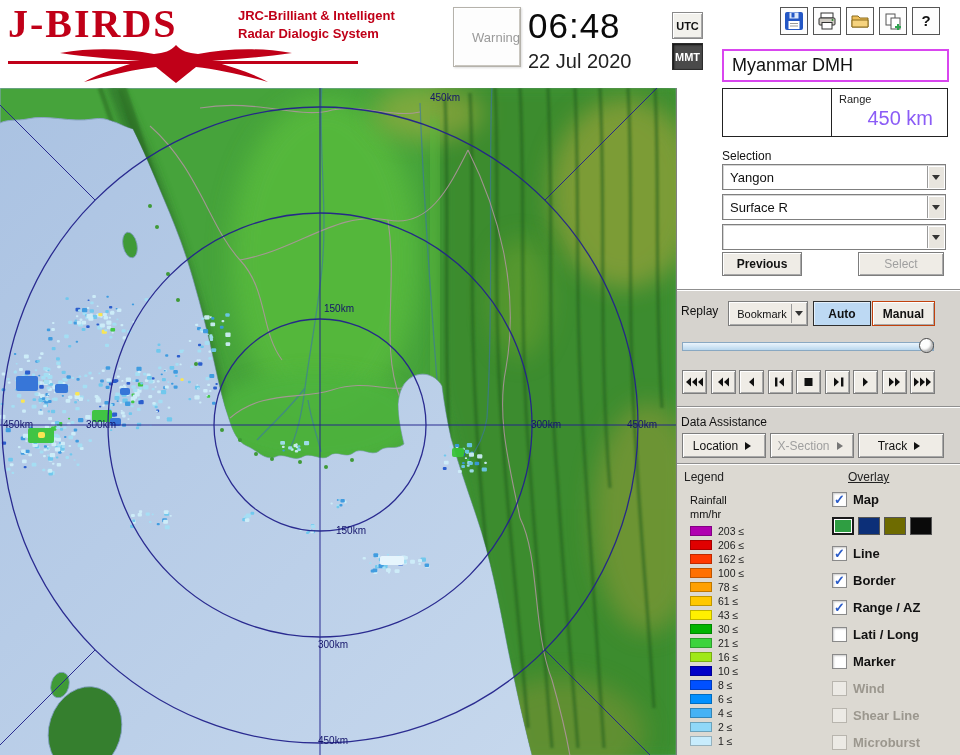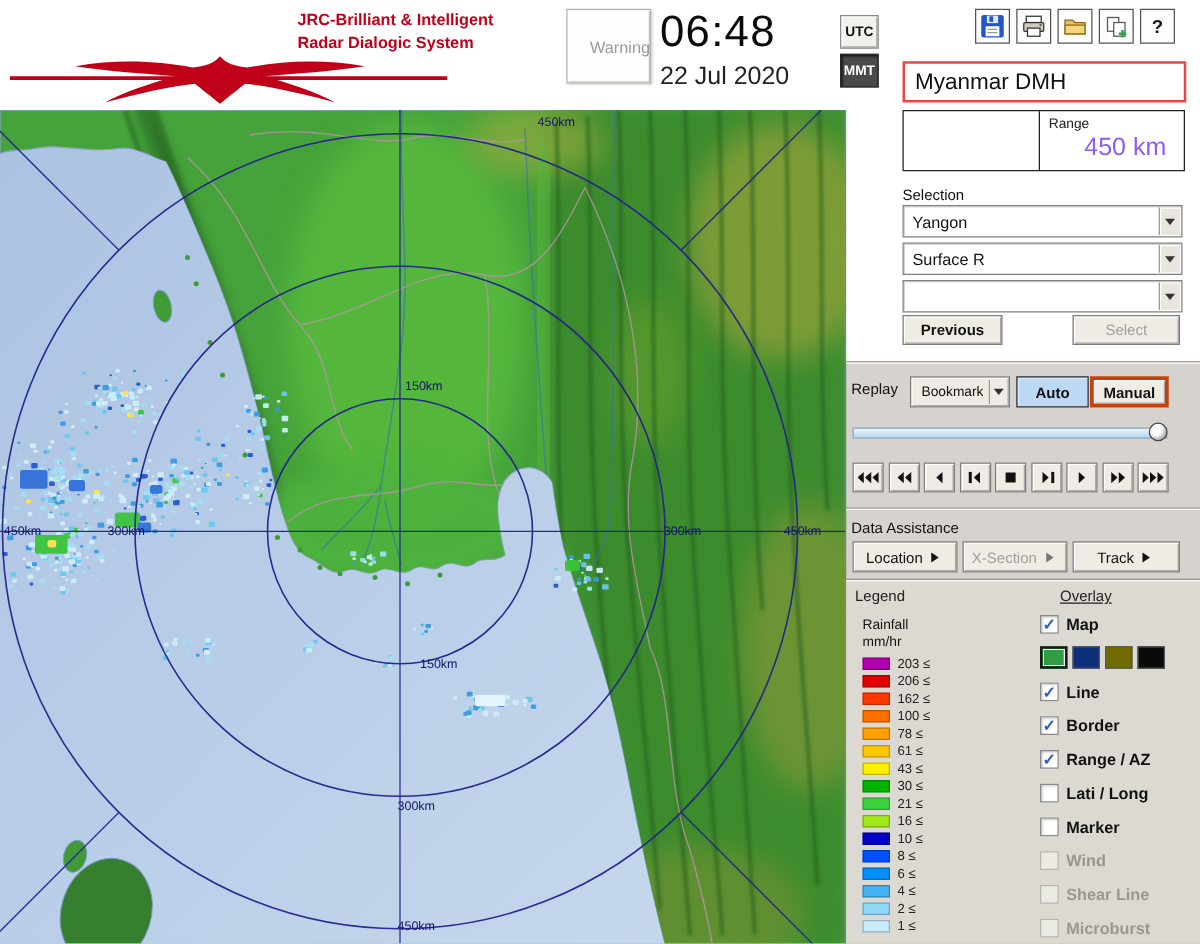--- a/index.html
+++ b/index.html
@@ -12,21 +12,21 @@
   .logo-title { position:absolute; left:8px; top:0px; font-family:"Liberation Serif", serif; font-weight:bold; font-size:40px; color:#c00018; letter-spacing:2px; }
   .logo-sub { position:absolute; left:238px; color:#c00018; font-weight:bold; font-size:13px; white-space:nowrap; }
   .warning-btn { position:absolute; left:453px; top:7px; width:68px; height:60px; background:#fdfdfd; border:1px solid #b5b2ab; box-shadow:inset 1px 1px 0 #fff, inset -1px -1px 0 #c9c6bf, 1px 1px 2px #ddd; color:#9a9a9a; font-size:13px; display:flex; align-items:center; justify-content:flex-end;padding-left:28px; }
   .clock-time { position:absolute; left:528px; top:6px; font-size:35px; color:#0a0a0a; letter-spacing:1px; font-weight:500; }
   .clock-date { position:absolute; left:528px; top:50px; font-size:20px; color:#222; }
   .tz-btn { position:absolute; left:672px; width:31px; height:27px; font-size:11px; font-weight:bold; display:flex; align-items:center; justify-content:center; }
   .tz-up { top:12px; background:#f2f1ec; color:#111; border:1px solid #8a8a8a; box-shadow:inset 1px 1px 0 #fff, inset -1px -1px 0 #a8a8a8; }
   .tz-dn { top:43px; background:#4a4a4a; color:#fff; border:1px solid #2c2c2c; box-shadow:inset 1px 1px 2px #111; }
   .toolbar { position:absolute; left:780px; top:7px; display:flex; gap:5px; }
   .tool-btn { width:28px; height:28px; background:#fdfdfd; border:1px solid #555; display:flex; align-items:center; justify-content:center; }
-  .station-box { position:absolute; left:722px; top:49px; width:227px; height:33px; background:#fff; border:2px solid #ef4444; font-size:18px; color:#111; line-height:29px; padding-left:8px; }
+  .station-box { position:absolute; left:722px; top:49px; width:227px; height:33px; background:#fff; border:2px solid #d946ef; font-size:18px; color:#111; line-height:29px; padding-left:8px; }
 
   
   .map-area { position:absolute; left:0; top:88px; width:676px; height:667px; overflow:hidden; background:#b4cbe8; }
 
   
   .zoom-btn { position:absolute; left:678px; width:24px; height:24px; background:#fff; border:1px solid #555; display:flex; align-items:center; justify-content:center; }
   .zoom-track { position:absolute; left:684px; top:120px; width:13px; height:125px; background:#f7f6f2; border:1px solid #9a9a9a; box-shadow:inset 1px 1px 2px #ccc; }
   .zoom-thumb { position:absolute; left:683px; top:122px; width:15px; height:96px; background:#efece6; border:1px solid #7d7d7d; box-shadow:inset 1px 1px 0 #fff, inset -1px -1px 0 #a8a8a8; }
 
   
@@ -47,21 +47,21 @@
   .caret-dn { width:0; height:0; border:4px solid transparent; border-top:5px solid #333; margin-top:4px; }
 
   .btn3d { background:#efece6; border:1px solid #7d7d7d; box-shadow:inset 1px 1px 0 #fff, inset -1px -1px 0 #a8a8a8; color:#111; display:flex; align-items:center; justify-content:center; }
   .btn-prev { position:absolute; left:722px; top:252px; width:80px; height:24px; font-size:12px; font-weight:bold; }
   .btn-select { position:absolute; left:858px; top:252px; width:86px; height:24px; font-size:12px; color:#9f9f9f; }
 
   .replay-label { position:absolute; left:681px; top:304px; font-size:12px; color:#111; }
   .bookmark-btn { position:absolute; left:728px; top:301px; width:80px; height:25px; font-size:11px; }
   .bookmark-arrow { position:absolute; right:2px; top:2px; bottom:2px; width:14px; border-left:1px solid #9a9a9a; display:flex; align-items:center; justify-content:center; }
   .auto-btn { position:absolute; left:813px; top:301px; width:58px; height:25px; background:#bdd9f3; border:1px solid #2f2f2f; box-shadow:inset 1px 1px 0 #e4f0fb; font-size:12px; font-weight:bold; display:flex; align-items:center; justify-content:center; color:#111; }
-  .manual-btn { position:absolute; left:872px; top:301px; width:63px; height:25px; font-size:12px; font-weight:bold; border:3px solid #c2410c; }
+  .manual-btn { position:absolute; left:872px; top:301px; width:63px; height:25px; font-size:12px; font-weight:bold; border:1px solid #c2410c; }
 
   .replay-track { position:absolute; left:682px; top:342px; width:252px; height:9px; background:linear-gradient(#eaf4fc,#b9d7ee); border:1px solid #89a8c2; }
   .replay-thumb { position:absolute; top:338px; width:15px; height:15px; background:#fdfdfd; border:1px solid #444; border-radius:50%; box-shadow:inset 1px 1px 0 #fff, inset -2px -2px 2px #bbb; }
 
   .playback-row { position:absolute; left:682px; top:370px; width:253px; display:flex; justify-content:space-between; }
   .pb-btn { width:25px; height:24px; padding:0; }
 
   .da-label { position:absolute; left:681px; top:415px; font-size:12px; color:#111; }
   .da-btn { position:absolute; top:433px; height:25px; font-size:12px; }
   .da-btn .tri { width:0; height:0; border:4px solid transparent; border-left:6px solid #111; margin-left:7px; }
@@ -84,20 +84,21 @@
   .ov-swatches { height:18px; margin-bottom:9px; display:flex; gap:4px; }
   .ovsw { width:22px; height:18px; border:1px solid #555; display:inline-block; }
   .ovsw.sel { border:2px solid #1a1a1a; box-shadow:inset 0 0 0 1px #fff; }
 </style>
 </head>
 <body>
 
 <div class="page">
 
   <div class="header">
+    <div class="logo-title">J-BIRDS</div>
     <div class="logo-sub" style="top:8px;">JRC-Brilliant &amp; Intelligent</div>
     <div class="logo-sub" style="top:26px;">Radar  Dialogic  System</div>
     <svg class="abs" style="left:8px; top:42px;" width="350" height="44" viewBox="0 0 350 44">
       <rect x="0" y="19" width="350" height="3" fill="#c00018"></rect>
       <path d="M168,3 C163,9 156,11 146,12 C118,7 88,5 52,11 C78,15 108,17 132,19 C112,25 92,31 76,40 C102,33 128,27 148,25 C153,29 158,33 168,41 C178,33 183,29 188,25 C208,27 234,33 260,40 C244,31 224,25 204,19 C228,17 258,15 284,11 C248,5 218,7 190,12 C180,11 173,9 168,3 Z" fill="#c00018"></path>
     </svg>
 
     <div class="warning-btn">
       <span>Warning</span>
     </div>

